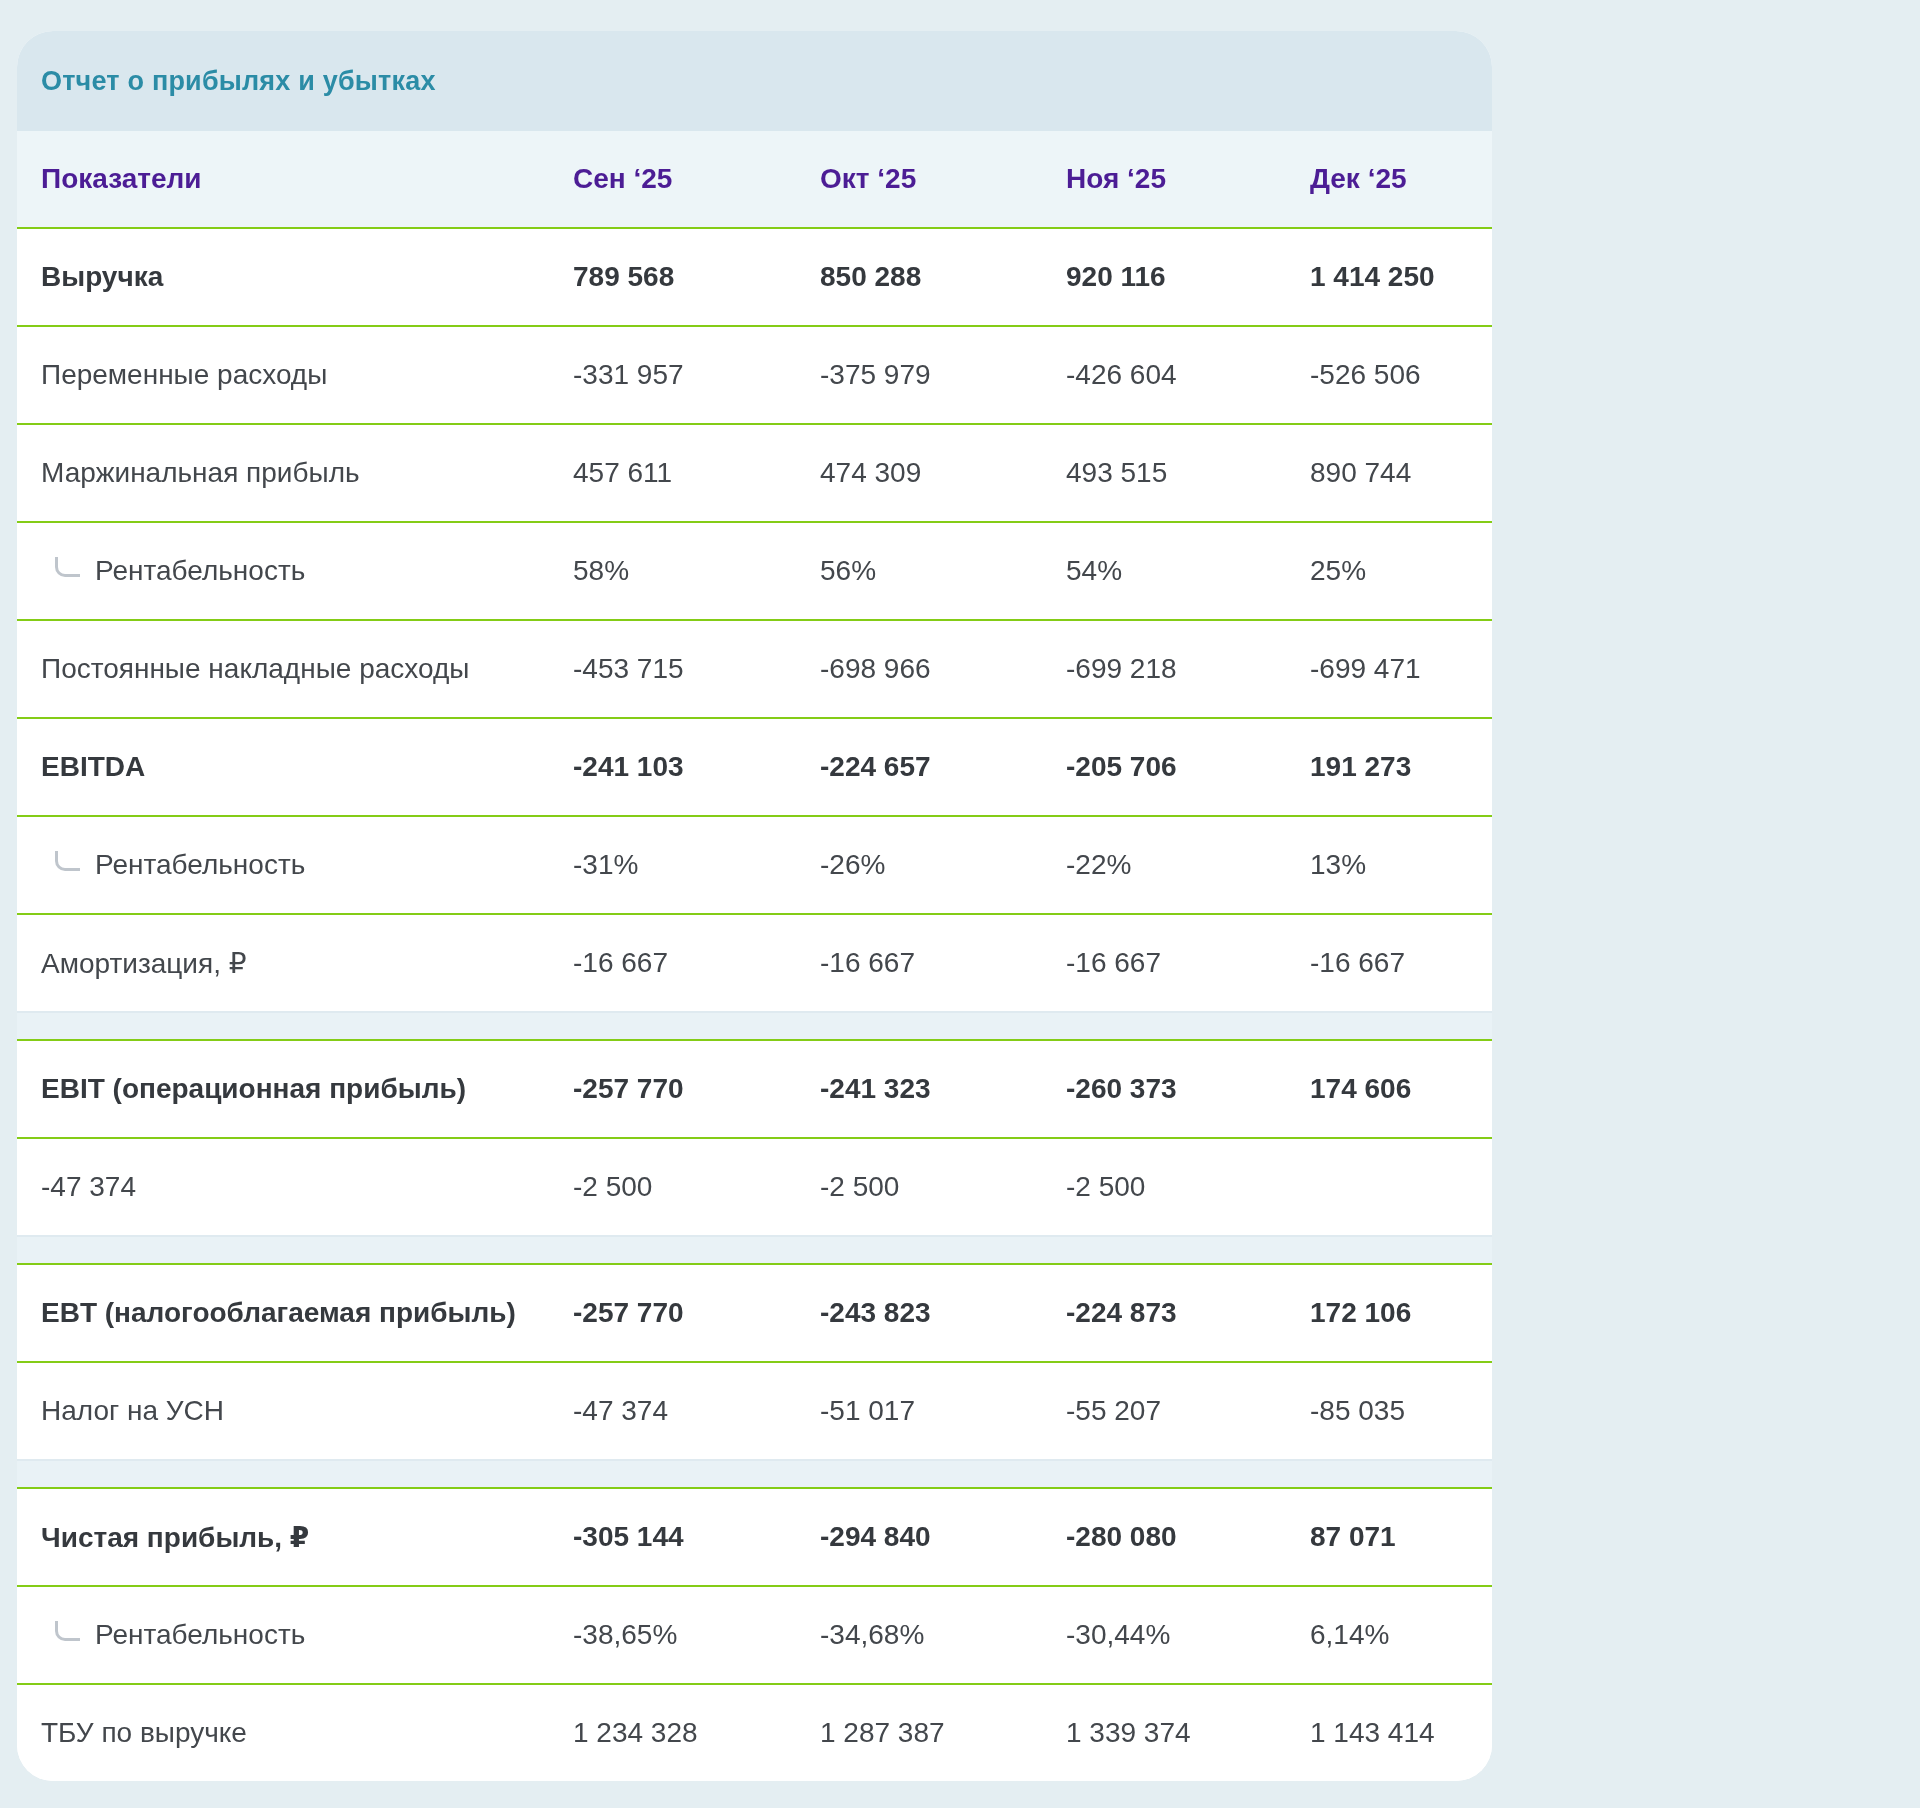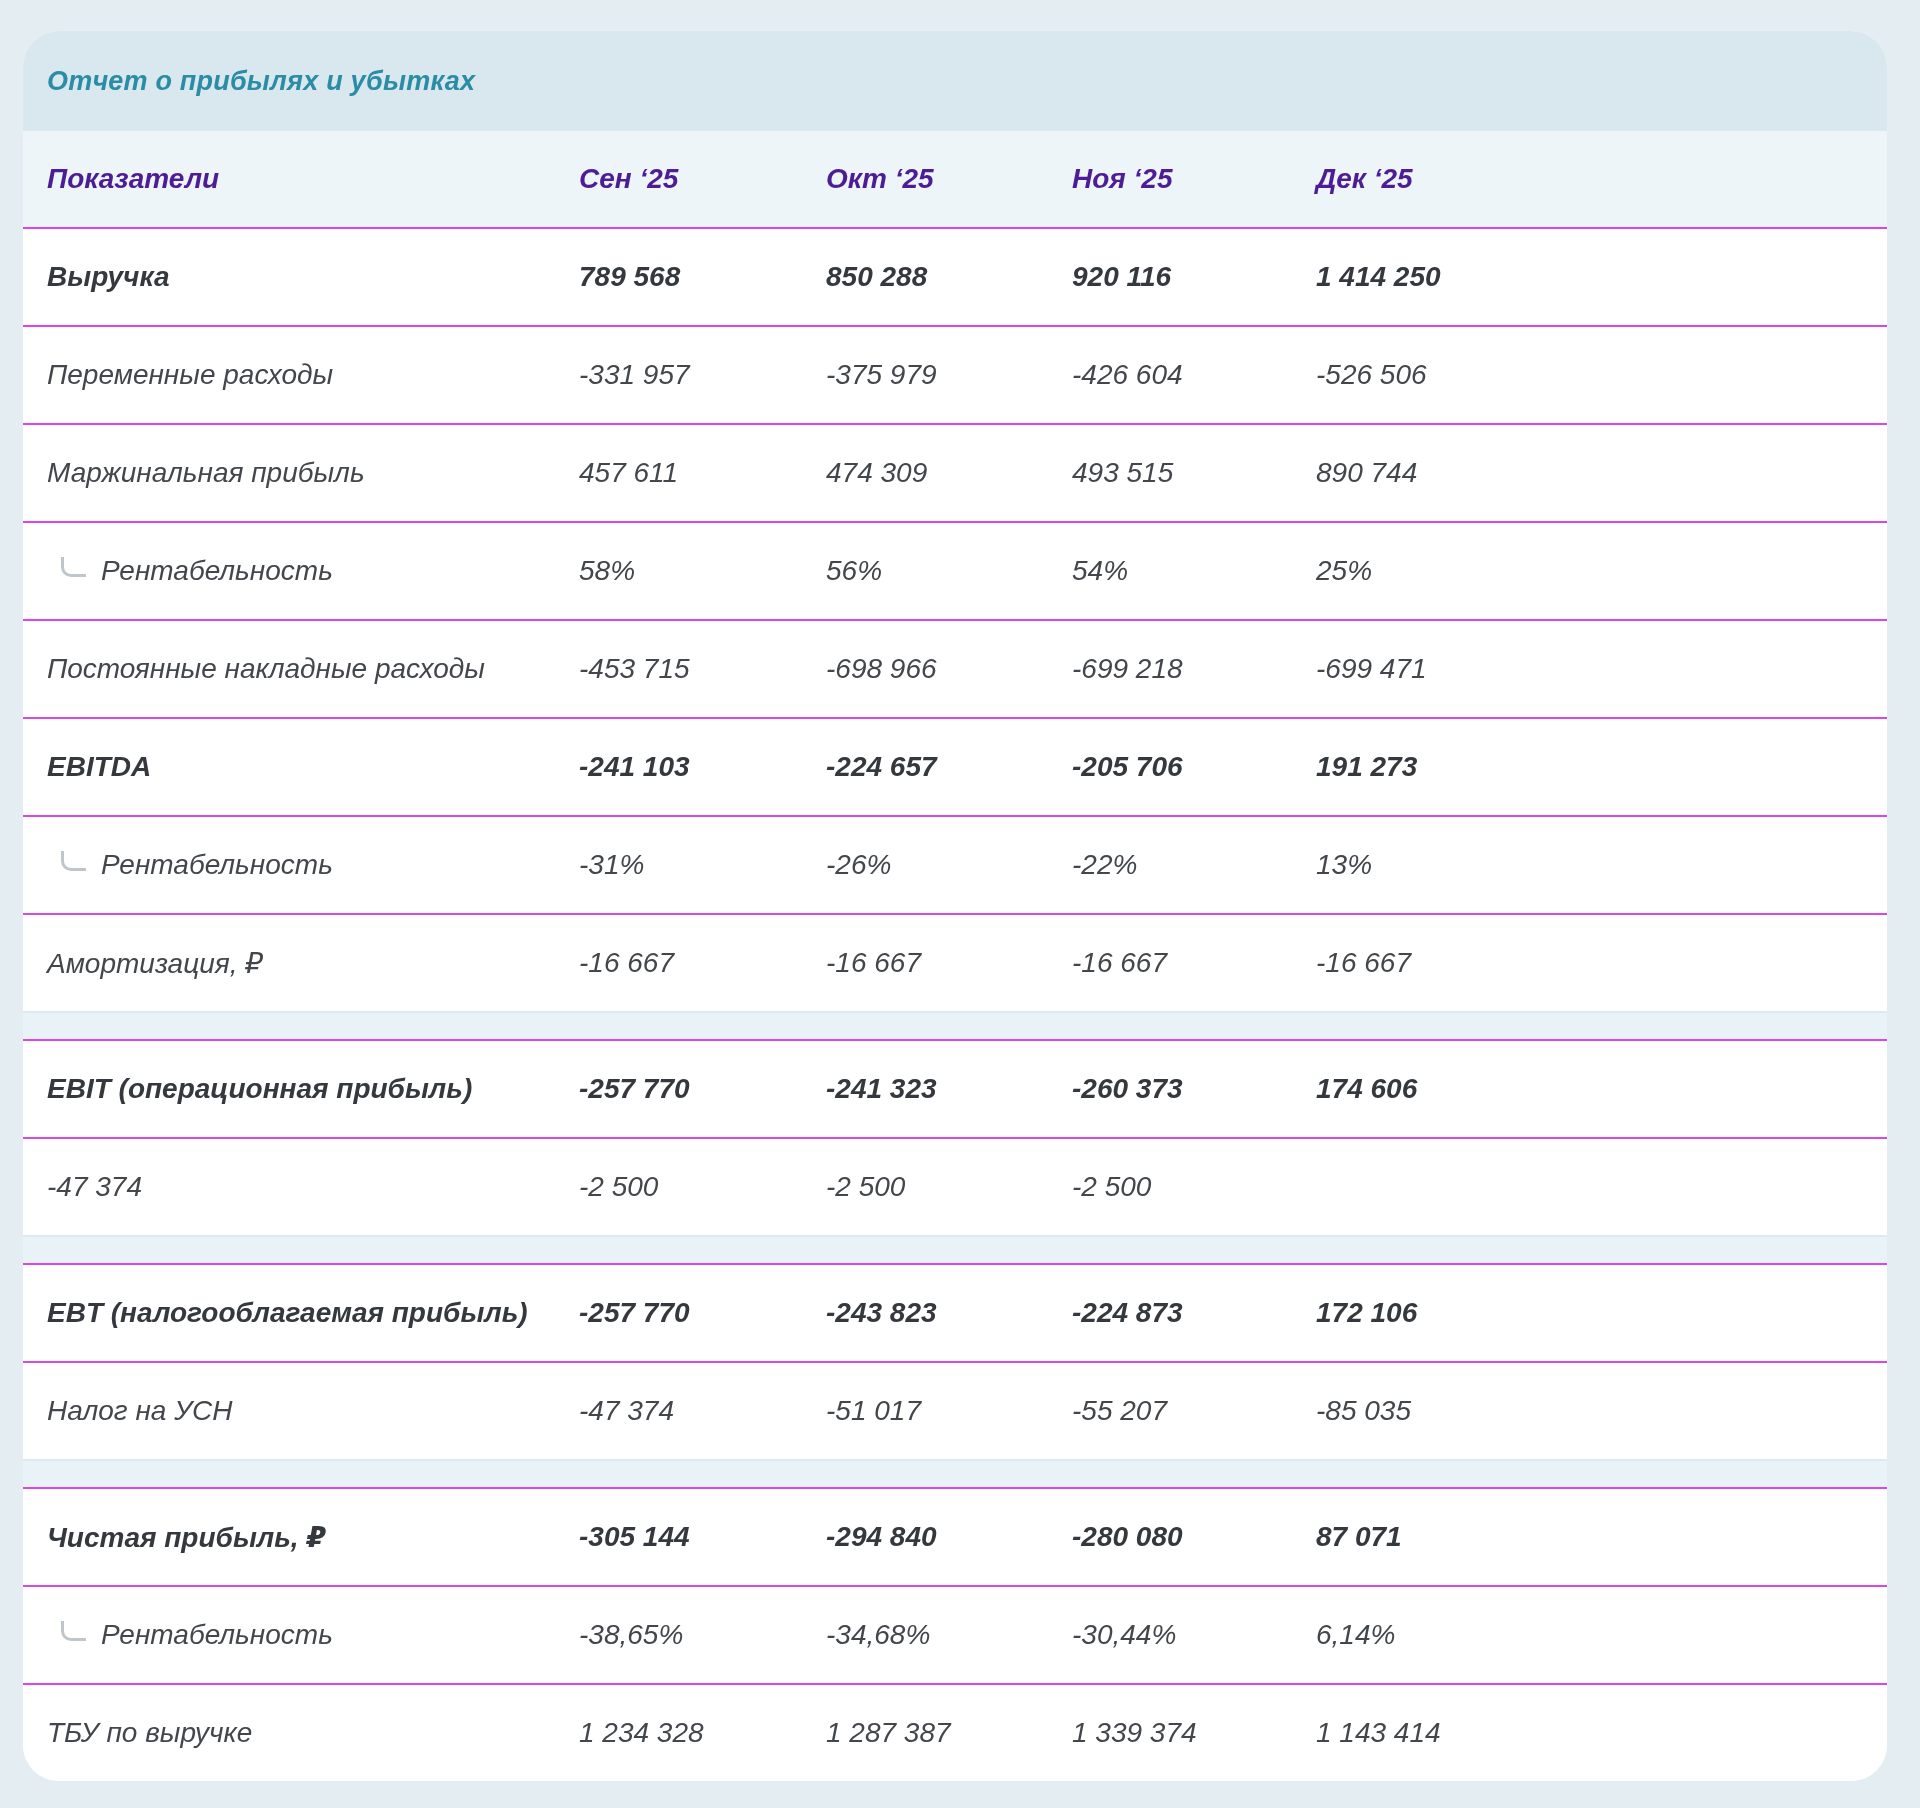--- a/index.html
+++ b/index.html
@@ -6,27 +6,26 @@
     margin: 0;
     padding: 0;
     width: 1920px;
     height: 1808px;
     background: #e4eef2;
     font-family: "Liberation Sans", "DejaVu Sans", sans-serif;
     -webkit-font-smoothing: antialiased;
   }
   .card {
     position: absolute;
-    left: 23px;
+    left: 17px;
     top: 31px;
-    width: 1864px;
+    width: 1475px;
     border-radius: 36px;
     overflow: hidden;
     background: #ffffff;
-    font-style: italic;
   }
   .card-header {
     background: #d9e7ee;
     height: 100px;
     display: flex;
     align-items: center;
     padding: 0 24px;
     box-sizing: border-box;
   }
   .card-title {
@@ -47,21 +46,21 @@
     height: 96px;
   }
   .table-header .cell {
     color: #4c1d95;
     font-size: 28px;
     font-weight: 600;
   }
   .row {
     background: #ffffff;
     height: 98px;
-    border-top: 2px solid #d946ef;
+    border-top: 2px solid #84cc16;
     color: #43474c;
     font-size: 28px;
     font-weight: 400;
   }
   .row.bold {
     font-weight: 700;
     color: #35393e;
   }
   .row.spacer {
     background: #e9f2f6;

